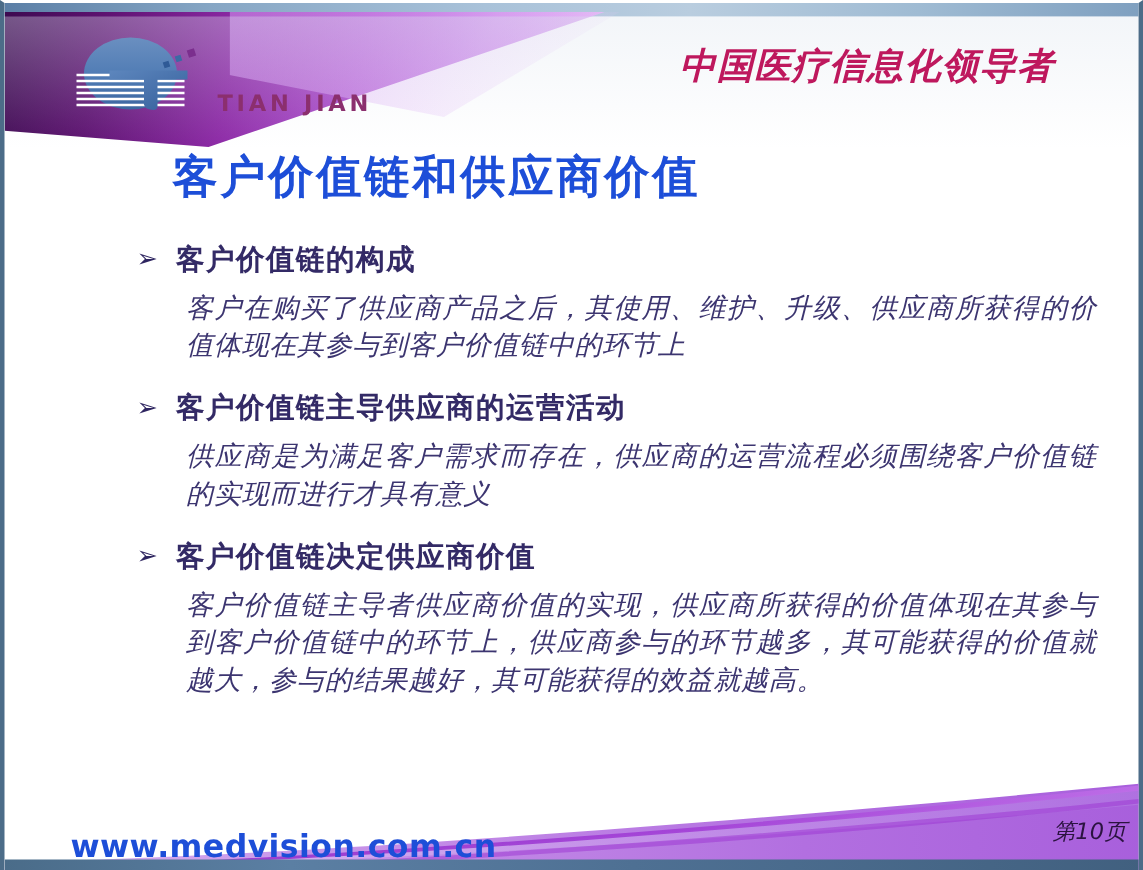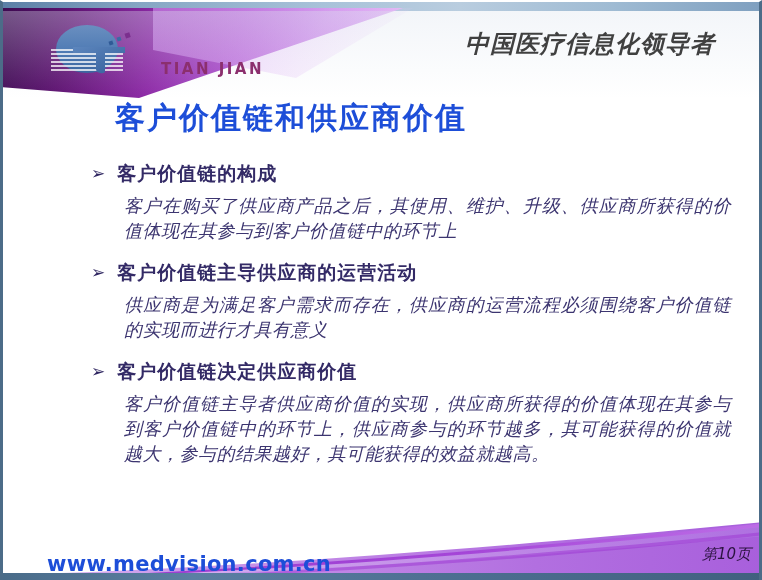--- a/index.html
+++ b/index.html
@@ -43,29 +43,29 @@
   .logo-mark{position:absolute;left:0;top:0;width:110px;height:52px;}
   .logo-text-cn{
     position:absolute;left:112px;top:-2px;
     font-size:34px;font-weight:bold;line-height:36px;
     letter-spacing:2px;
     font-family:"DejaVu Sans","Liberation Sans",sans-serif;
     background:linear-gradient(90deg,#7b2f8e 0%,#8e3f9e 40%,#6d2c84 100%);
     -webkit-background-clip:text;background-clip:text;color:#7b3090;
   }
   .logo-text-en{
-    position:absolute;left:114px;top:36px;
+    position:absolute;left:98px;top:36px;
     font-size:15px;font-weight:bold;letter-spacing:2.5px;
     color:#8b2f6e;
     font-family:"DejaVu Sans","Liberation Sans",sans-serif;
   }
   .slogan{
-    position:absolute;right:44px;top:26px;
+    position:absolute;right:56px;top:26px;
     font-size:24px;font-weight:bold;font-style:italic;
-    color:#404040;
+    color:#be185d;
     letter-spacing:1px;
     font-family:"DejaVu Sans","Liberation Sans",sans-serif;
     white-space:nowrap;
     margin-left:30px;
   }
 
   
   .slide-title{
     position:absolute;left:112px;top:96px;
     font-size:30px;font-weight:bold;

